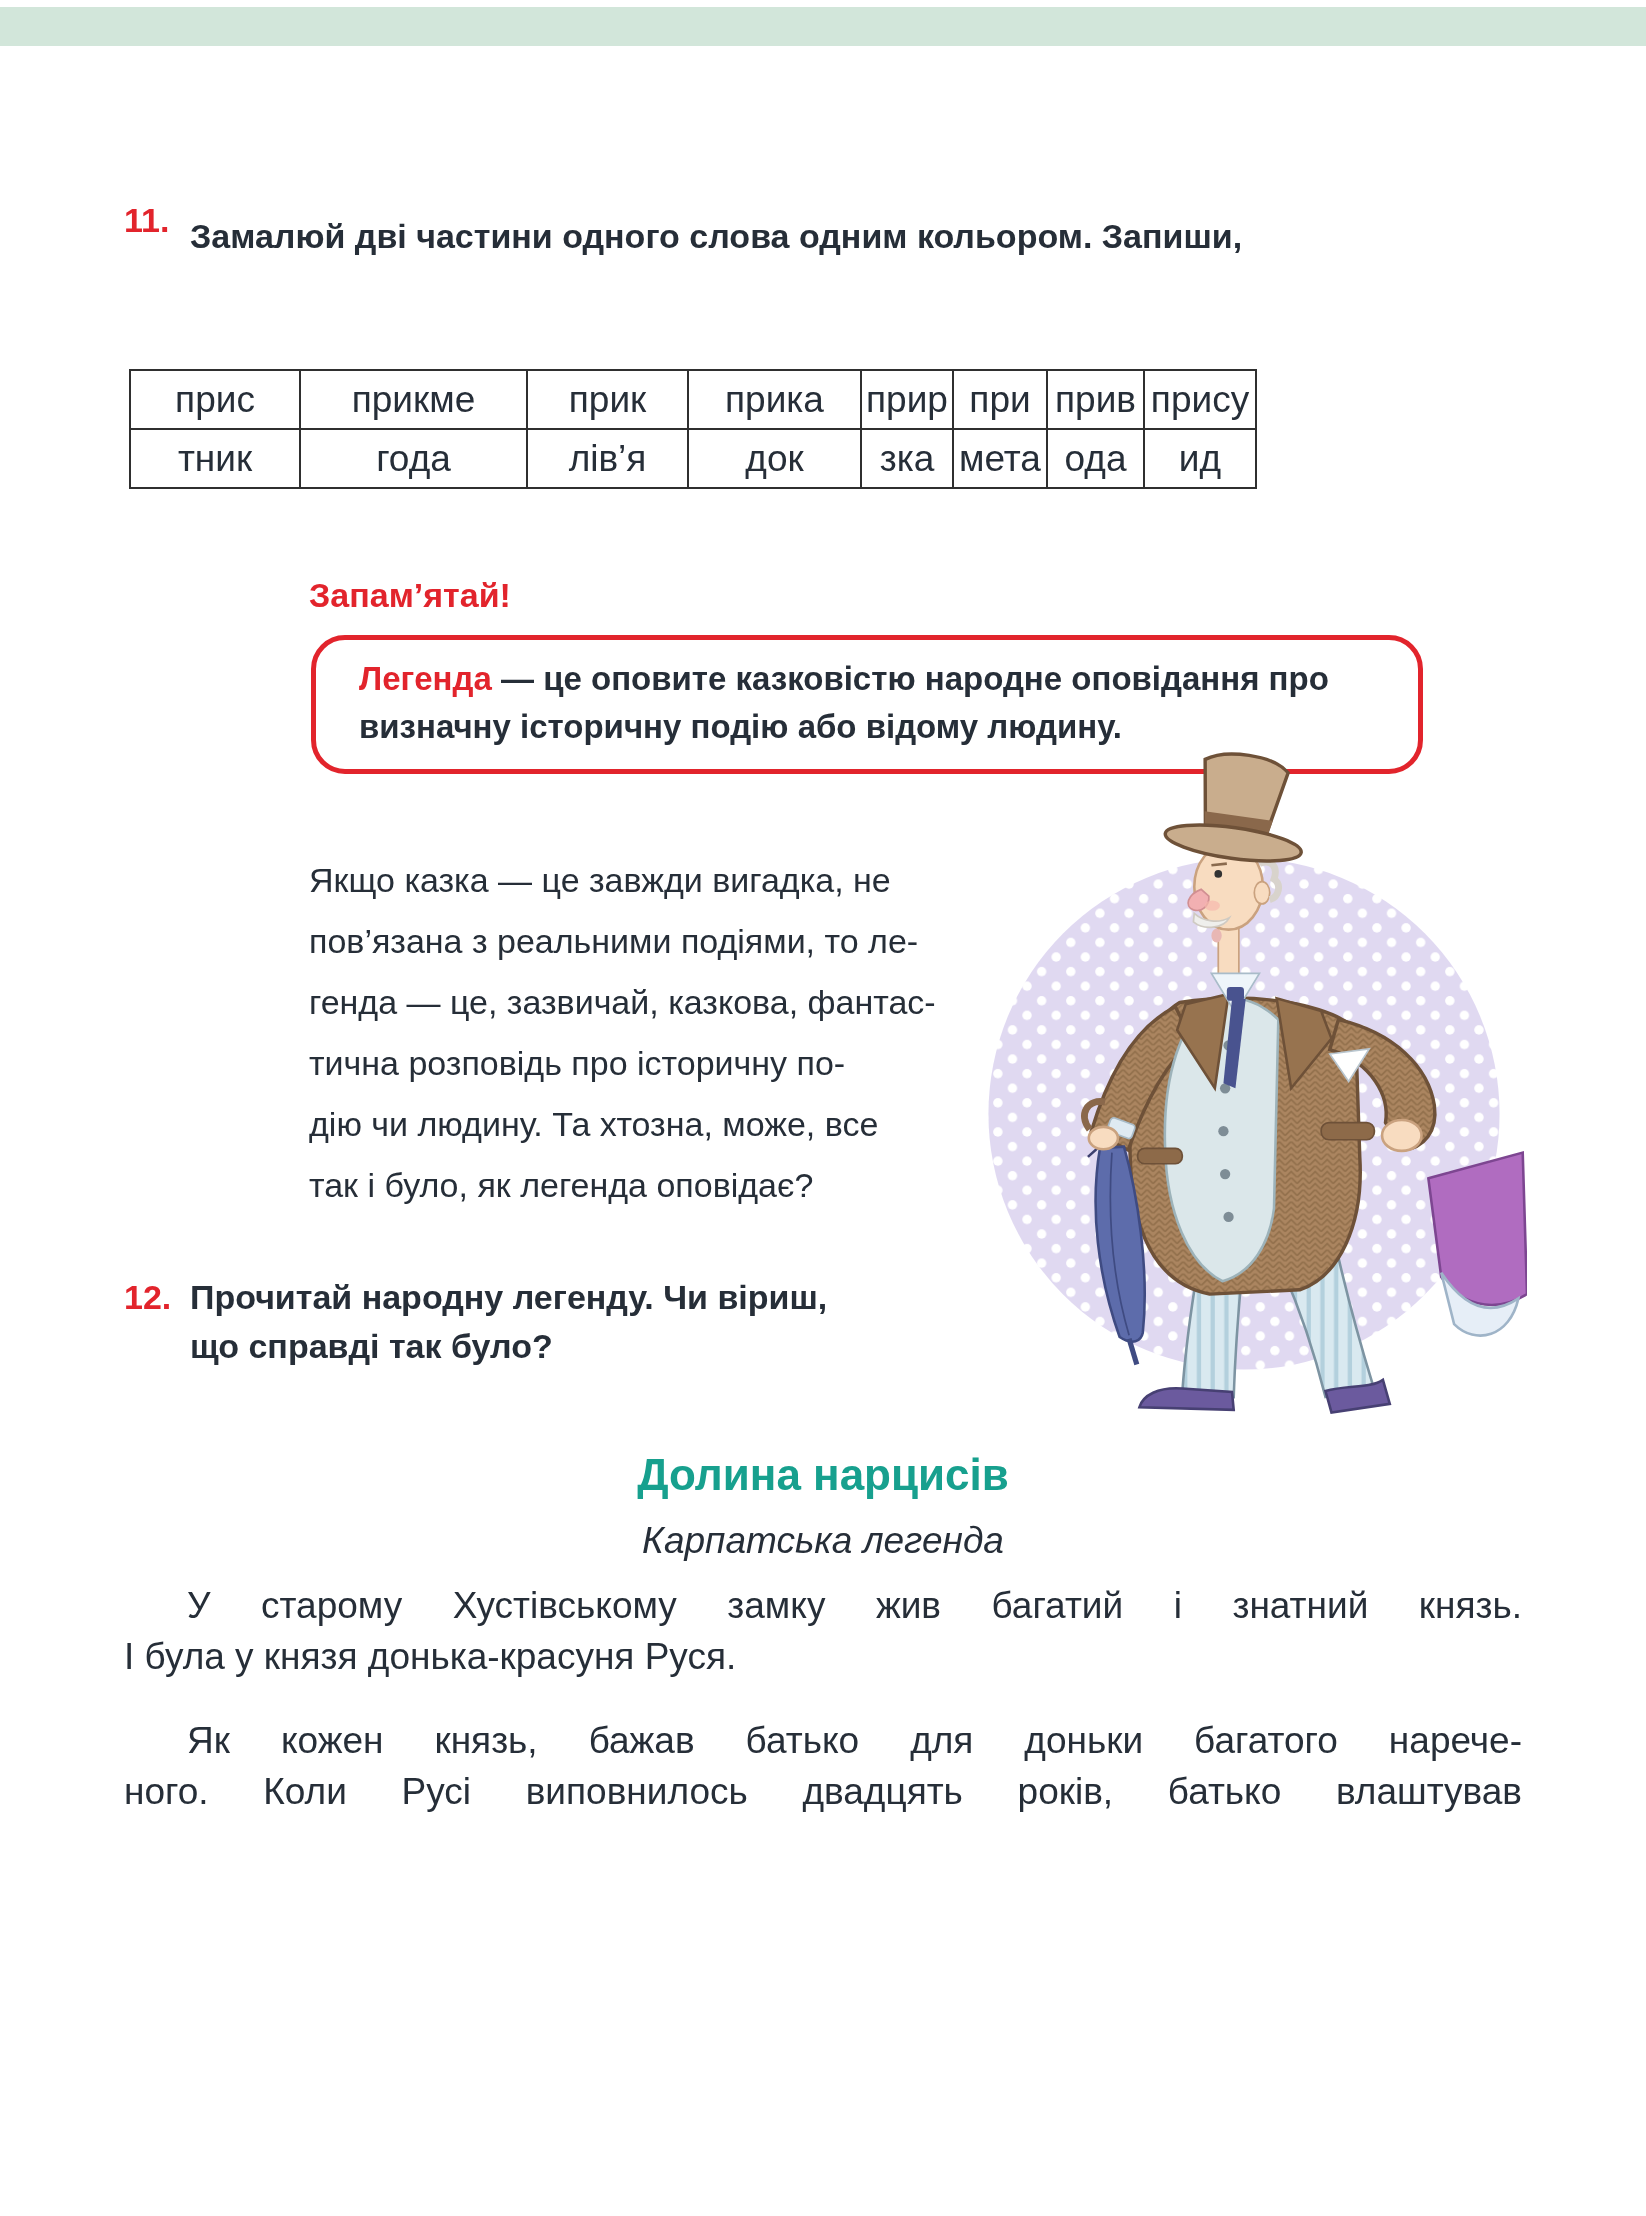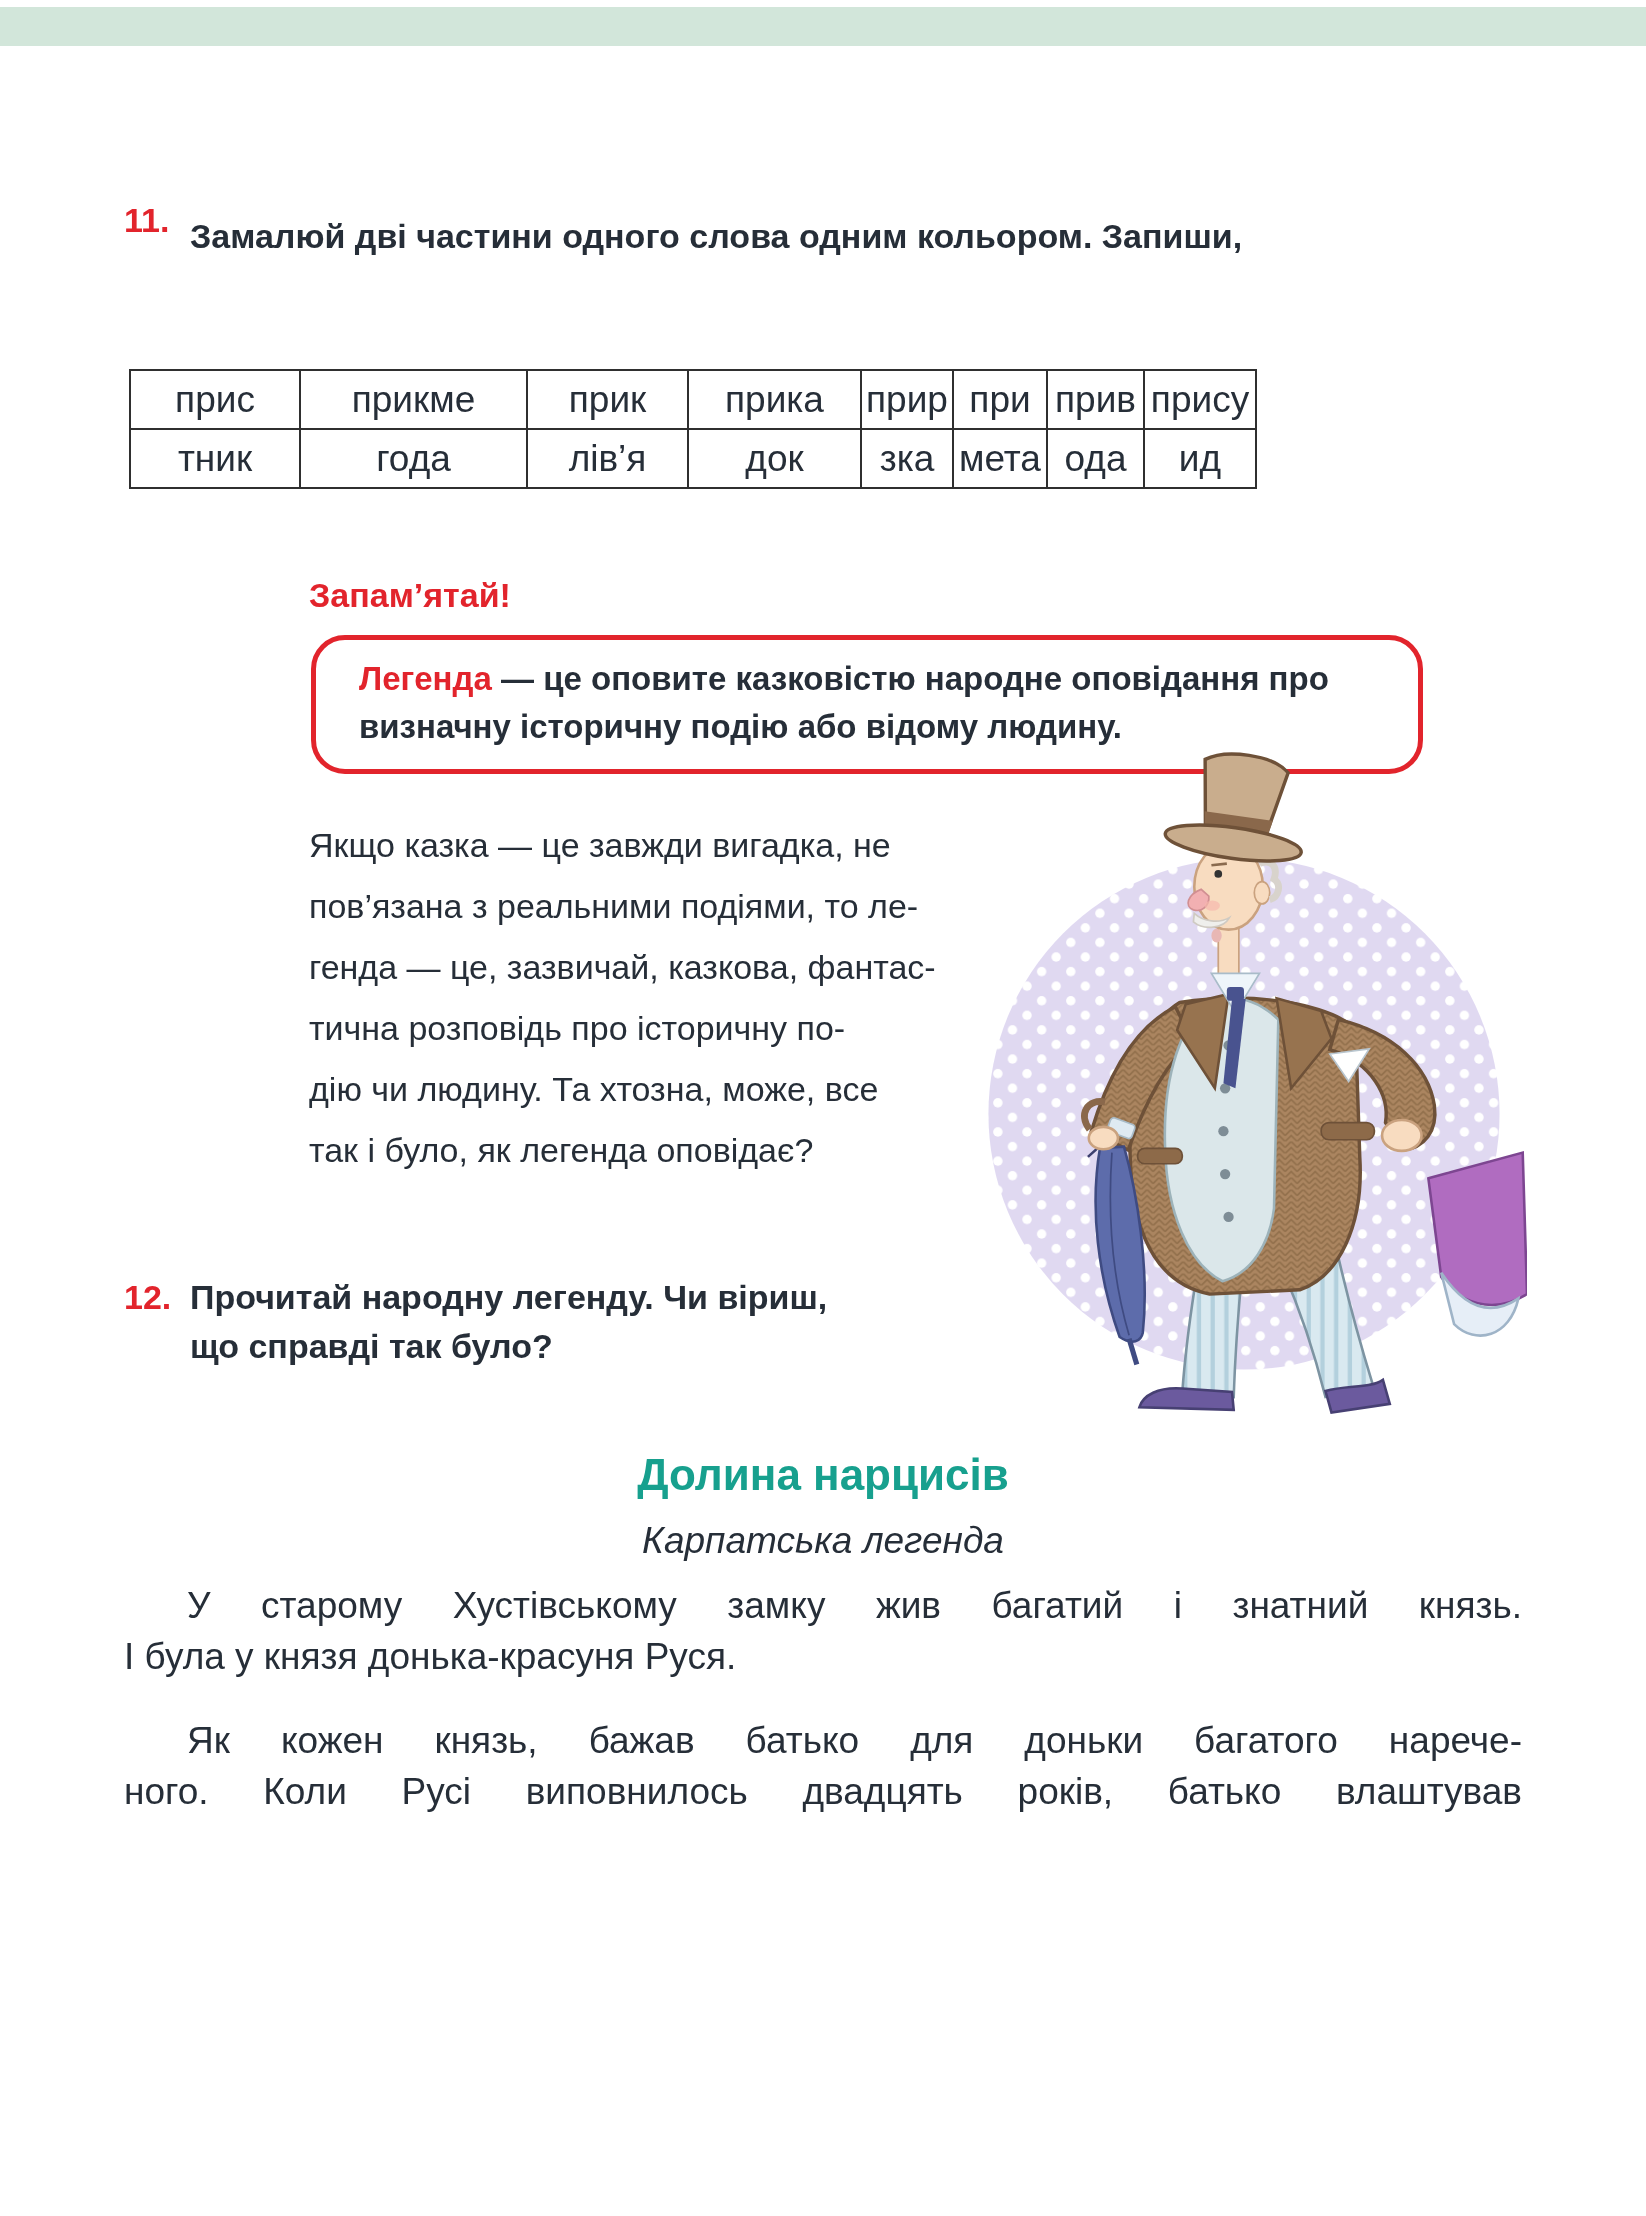--- a/index.html
+++ b/index.html
@@ -19,21 +19,21 @@
   .word-table td{border:2.6px solid #2f2f2f;height:57px;text-align:center;vertical-align:middle;font-size:37px;padding:0 3.4px;}
 
   .remember-label{position:absolute;left:309px;top:576px;font-size:34px;font-weight:bold;color:#e2242c;}
   .remember-box{
     position:absolute;left:311px;top:635px;width:1112px;height:139px;box-sizing:border-box;
     border:5.1px solid #e2242c;border-radius:34px;padding:15.4px 26px 0 43px;
     font-size:33px;font-weight:bold;line-height:48px;z-index:0;
   }
   .remember-box .term{color:#e2242c;}
 
-  .legend-par{position:absolute;left:309px;top:815px;font-size:34px;line-height:61px;}
+  .legend-par{position:absolute;left:309px;top:850px;font-size:34px;line-height:61px;}
 
   .illustration{position:absolute;left:961px;top:745px;width:566px;height:678px;z-index:1;}
 
   .story-title{position:absolute;left:124px;top:1450px;width:1398px;text-align:center;font-size:44px;font-weight:bold;color:#17a08e;}
   .story-subtitle{position:absolute;left:124px;top:1520px;width:1398px;text-align:center;font-size:37px;font-style:italic;}
   .story-par{position:absolute;left:124px;width:1398px;font-size:37px;line-height:51px;}
   .p1{top:1580px;} .p2{top:1715px;}
   .indent{text-indent:63px;}
   .jfull{text-align:justify;text-align-last:justify;}
 </style>

